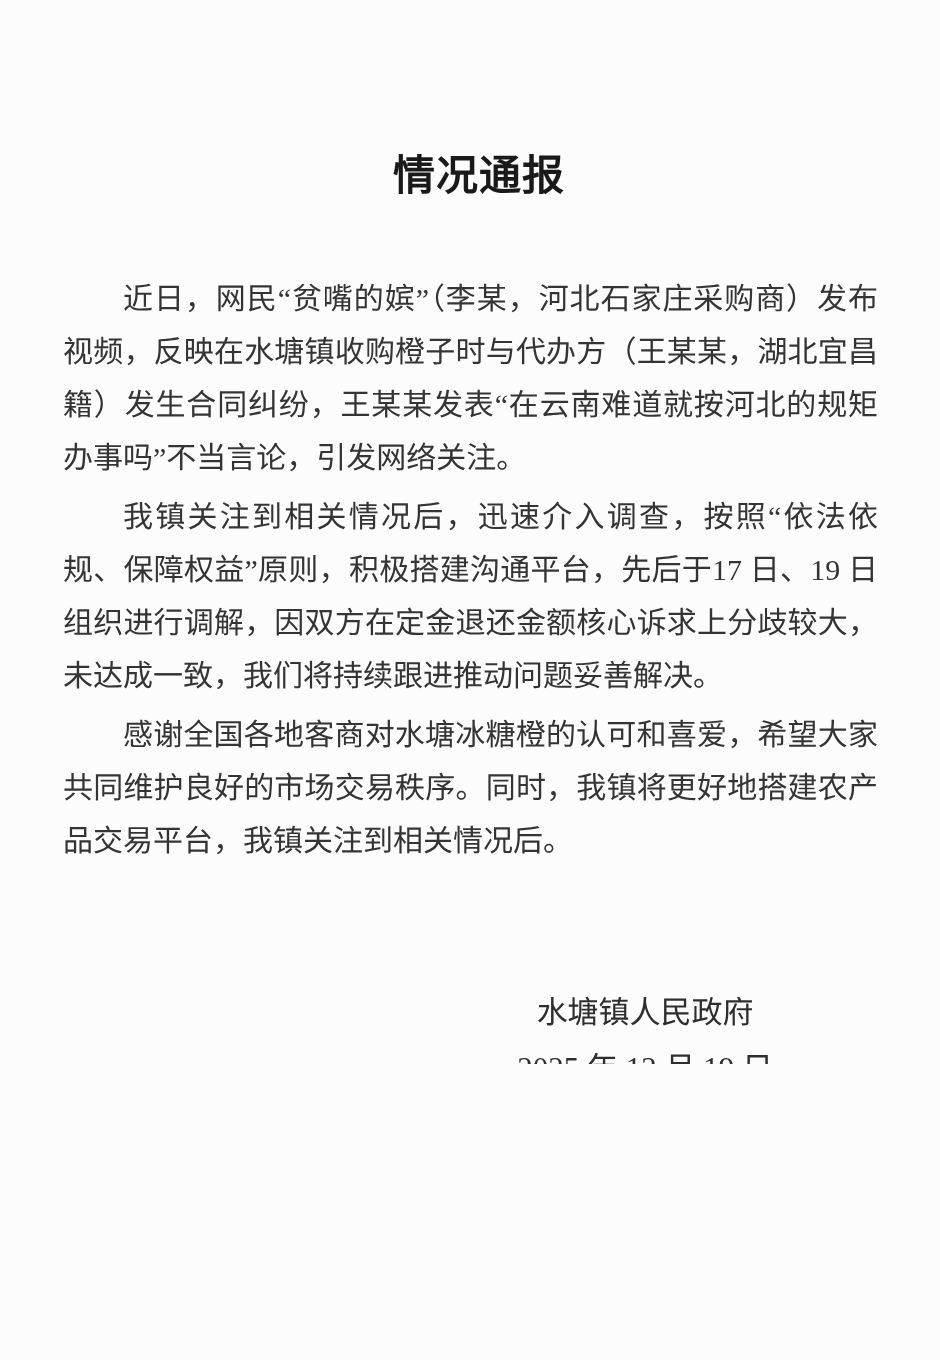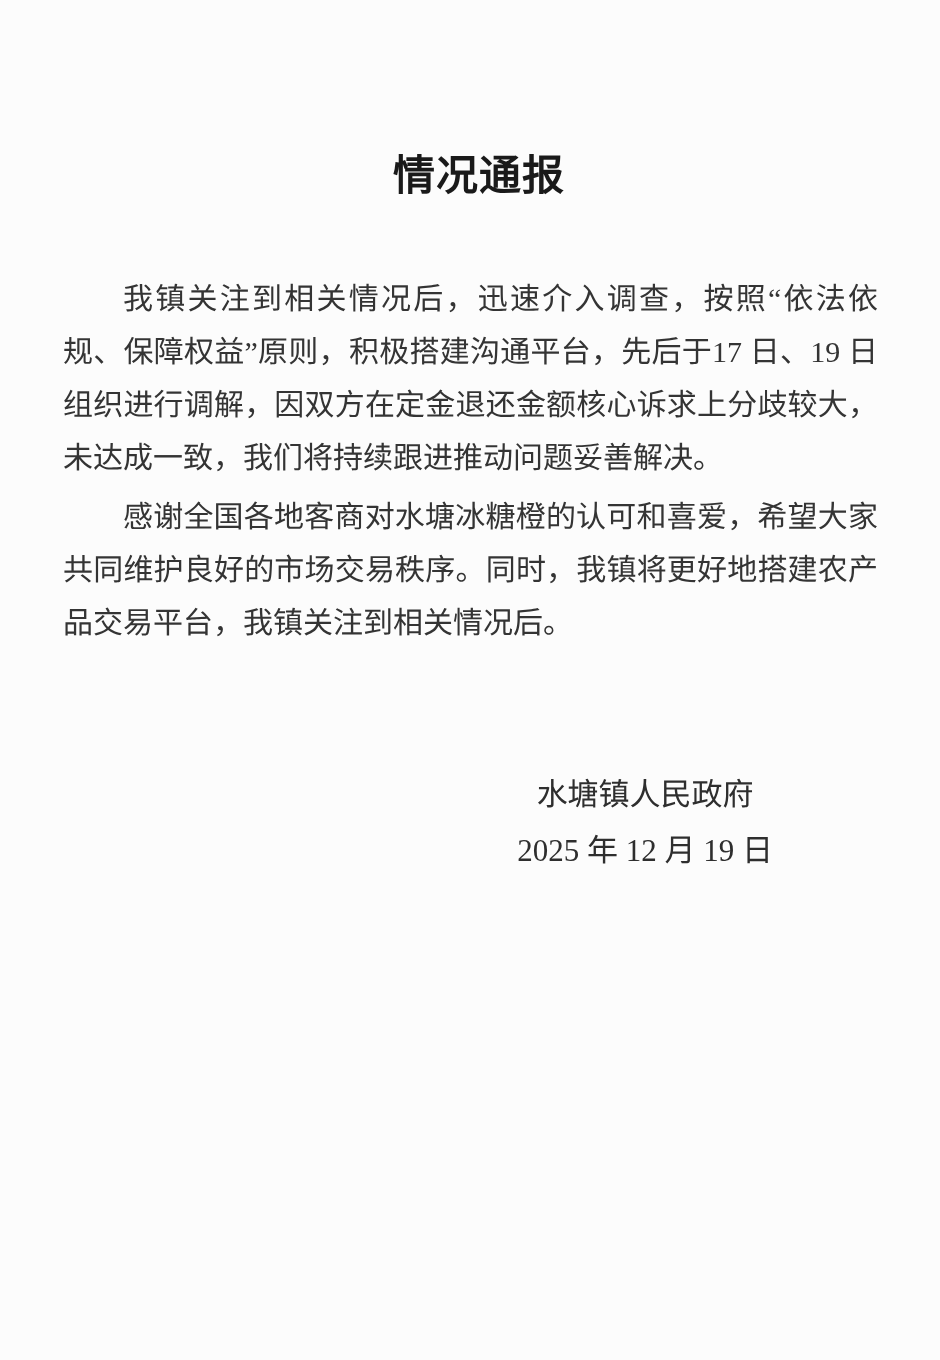--- a/index.html
+++ b/index.html
@@ -63,20 +63,21 @@
   }
 </style>
 </head>
 <body style="background: rgb(252, 252, 252);">
 
 <div class="page" style="color: rgb(52, 52, 52);">
 
   <h1 class="doc-title" style="color: rgb(26, 26, 26);">情况通报</h1>
 
   <div class="doc-body">
+    <p>近日，网民“贫嘴的嫔”（李某，河北石家庄采购商）发布视频，反映在水塘镇收购橙子时与代办方（王某某，湖北宜昌籍）发生合同纠纷，王某某发表“在云南难道就按河北的规矩办事吗”不当言论，引发网络关注。</p>
     <p>我镇关注到相关情况后，迅速介入调查，按照“依法依规、保障权益”原则，积极搭建沟通平台，先后于17 日、19 日组织进行调解，因双方在定金退还金额核心诉求上分歧较大，未达成一致，我们将持续跟进推动问题妥善解决。</p>
     <p>感谢全国各地客商对水塘冰糖橙的认可和喜爱，希望大家共同维护良好的市场交易秩序。同时，我镇将更好地搭建农产品交易平台，我镇关注到相关情况后。</p>
   </div>
 
   <div class="sign-outer">
     <div class="sign-block sign-inner">
       <div>水塘镇人民政府</div>
       <div>2025 年 12 月 19 日</div>
     </div>
   </div>

